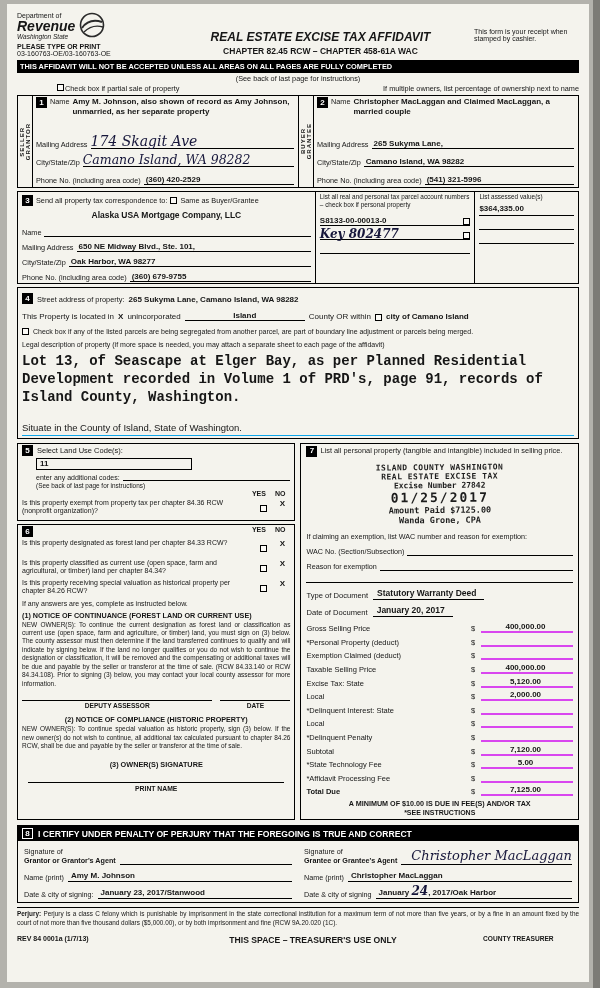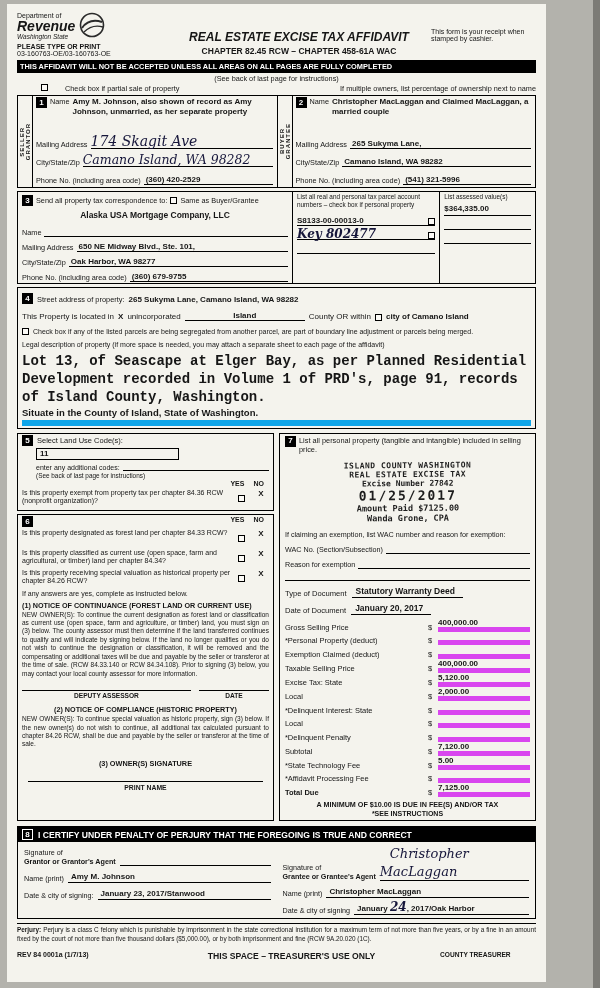--- a/index.html
+++ b/index.html
@@ -1,19 +1,19 @@
 <!DOCTYPE html>
 <html><head>
 <meta charset="utf-8">
 <style>
   * { margin:0; padding:0; box-sizing:border-box; }
   html,body { width:600px; height:988px; }
   body { background:#b3b2ac; font-family:"Liberation Sans",sans-serif; color:#161616; position:relative; overflow:hidden; }
   body::after { content:""; position:absolute; top:0; right:0; width:7px; height:988px; background:#7c7b76; }
-  .page { position:relative; width:539px; height:978px; margin:4px 0 0 7px; background:#f4f3ed; padding:8px 10px 12px 10px; overflow:hidden; }
+  .page { position:relative; width:582px; height:978px; margin:4px 0 0 7px; background:#f4f3ed; padding:8px 10px 12px 10px; overflow:hidden; }
 
   .small { font-size:7px; }
   .tiny { font-size:6.4px; }
   .b { font-weight:bold; }
   .box { border:1px solid #000; background:#f4f3ed; }
   .secno { display:inline-flex; width:11px; height:11px; min-width:11px; background:#000; color:#fff; font-weight:bold; font-size:8px; align-items:center; justify-content:center; }
   .cb { display:inline-block; width:7px; height:7px; min-width:7px; border:1px solid #000; background:#fbfaf6; vertical-align:middle; }
   .blank { flex:1; border-bottom:1px solid #000; min-height:9px; }
   .hand { font-family:"DejaVu Serif",serif; font-style:italic; color:#16163a; }
 
@@ -25,21 +25,21 @@
   .dept2 { font-size:14px; font-weight:bold; font-style:italic; line-height:1; }
   .dept3 { font-size:6.5px; font-style:italic; }
   .h-center { flex:1; text-align:center; align-self:flex-end; padding-bottom:1px; }
   .title { font-size:12px; font-weight:bold; font-style:italic; }
   .chapter { font-size:8.5px; font-weight:bold; margin-top:2px; }
   .h-right { width:105px; font-size:7px; align-self:center; text-align:left; }
 
   .warnbar { background:#000; color:#fff; font-size:7.4px; font-weight:bold; padding:2px 3px; }
   .seeback { text-align:center; font-size:7.3px; margin:1px 0; }
   .partial-row { display:flex; justify-content:space-between; font-size:7.3px; margin:1px 0 2px 0; align-items:center; }
-  .partial-left { display:flex; gap:17px; margin-left:24px; }
+  .partial-left { display:flex; gap:1px; margin-left:40px; }
 
   
   .parties { display:flex; min-height:92px; }
   .half { width:50%; display:flex; }
   .half + .half { border-left:1px solid #000; }
   .vstrip { width:15px; min-width:15px; border-right:1px solid #000; display:flex; justify-content:center; align-items:center; }
   .vtext { writing-mode:vertical-rl; transform:rotate(180deg); font-size:6px; font-weight:bold; letter-spacing:1px; }
   .halfbody { flex:1; display:flex; flex-direction:column; padding:1px 4px 2px 3px; }
   .namerow { flex:1; display:flex; gap:3px; min-height:34px; }
   .namelbl { font-size:7.3px; }
@@ -61,21 +61,21 @@
   .parcelval { flex:1; font-weight:bold; font-size:8px; }
   .hand-key { font-size:12px; line-height:0.8; }
   .blankline { border-bottom:1px solid #000; height:14px; }
   .assessedval { font-weight:bold; font-size:8px; margin-top:3px; border-bottom:1px solid #000; padding-bottom:2px; }
 
   
   .sec4 { margin-top:3px; padding:2px 4px; }
   .s4row { display:flex; gap:4px; align-items:flex-end; font-size:8px; min-height:14px; }
   .islandline { display:inline-block; width:120px; border-bottom:1px solid #000; text-align:center; font-weight:bold; }
   .legal { font-weight:bold; font-size:14px; line-height:1.3; margin-top:4px;font-family:Liberation Mono, monospace; }
-  .situate { font-weight:bold; font-size:9.5px; margin-top:0; padding-bottom:2px; border-bottom:6px solid #0ea5e9; }
+  .situate { font-weight:normal; font-size:9.5px; margin-top:15px; padding-bottom:2px; border-bottom:1px solid #0ea5e9; }
 
   
   .cols { display:flex; gap:5px; margin-top:4px; align-items:stretch; }
   .leftcol { width:50%; display:flex; flex-direction:column; }
   .rightcol { width:50%; }
   .sec5 { padding:1px 4px 3px 4px; }
   .sec6 { margin-top:3px; padding:1px 4px 3px 4px; flex:1; }
   .qhdr { display:flex; justify-content:flex-end; gap:9px; font-weight:bold; font-size:7px; padding-right:5px; margin-top:1px; }
   .qrow { display:flex; align-items:flex-start; margin-top:2px; }
   .qtext { flex:1; font-size:7px; line-height:1.25; }
@@ -103,21 +103,21 @@
   .stamp .l4 { font-size:13px; font-weight:bold; letter-spacing:2px; }
   .stamp .l5 { font-size:8.5px; font-weight:bold; }
   .stamp .l6 { font-size:8.5px; font-weight:bold; }
   .exnote { font-size:7.2px; margin-top:3px; }
   .exrow { display:flex; align-items:flex-end; gap:3px; font-size:7.2px; min-height:15px; }
   .docrow { display:flex; align-items:flex-end; gap:5px; font-size:7.6px; min-height:16px; margin-top:1px; }
   .docval { font-weight:bold; font-size:8.5px; border-bottom:1px solid #000; padding:0 8px 1px 4px; }
   .mrow { display:flex; align-items:flex-end; min-height:13.6px; }
   .mlabel { flex:1; text-align:left; font-size:7.5px; padding-right:4px; }
   .dollar { width:10px; font-size:7.5px; }
-  .mval { width:92px; border-bottom:5px solid #d946ef; text-align:left; font-weight:bold; font-size:8px; padding-right:3px; }
+  .mval { width:92px; border-bottom:2px solid #d946ef; text-align:center; font-weight:bold; font-size:8px; padding-right:3px; }
   .minnote { text-align:center; font-weight:bold; font-size:7.2px; margin-top:3px; }
   .seeinstr { text-align:center; font-weight:bold; font-size:7px; margin-top:1px; }
 
   
   .sec8 { margin-top:5px; }
   .s8bar { background:#000; color:#fff; display:flex; align-items:center; gap:5px; padding:2px 4px; }
   .s8num { border:1px solid #fff; width:11px; height:11px; display:inline-flex; align-items:center; justify-content:center; font-weight:bold; font-size:8px; }
   .s8cert { font-weight:bold; font-size:8.6px; }
   .s8grid { display:flex; }
   .s8cell { width:50%; padding:2px 6px 3px 6px; }

